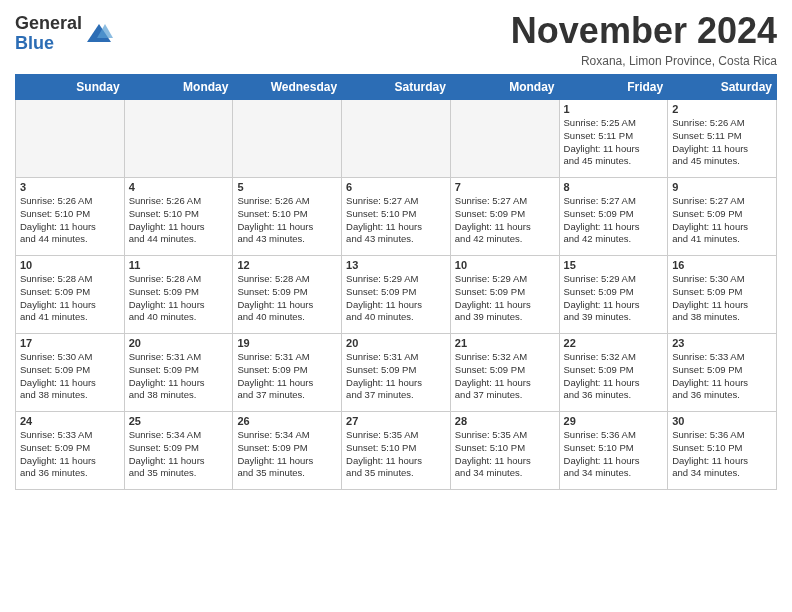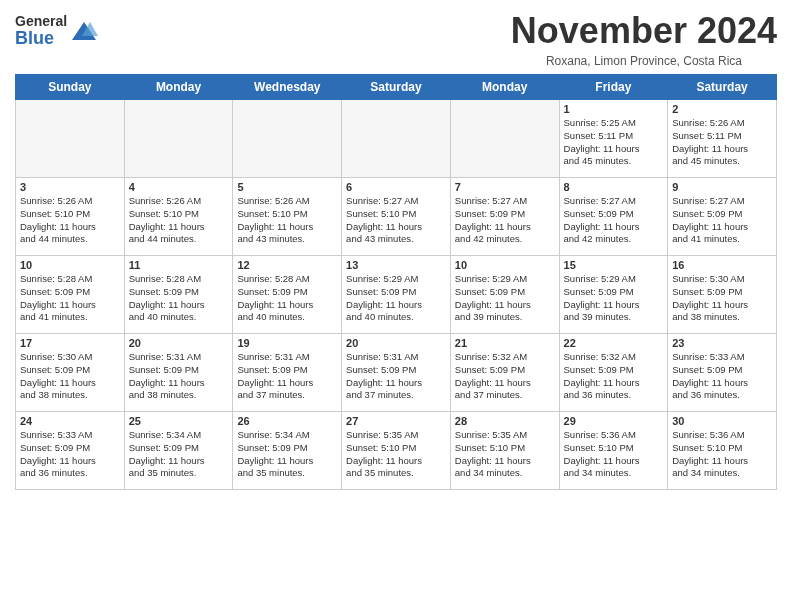--- a/index.html
+++ b/index.html
@@ -20,36 +20,36 @@
       display: flex;
       align-items: center;
       margin-top: 4px;
     }
     .logo-text {
       display: flex;
       flex-direction: column;
       line-height: 1.1;
     }
     .logo-general {
-      font-size: 14px;
+      font-size: 18px;
       font-weight: bold;
       color: #333;
     }
     .logo-blue {
       font-size: 18px;
       font-weight: bold;
       color: #2c6db5;
     }
     .logo-icon {
       width: 28px;
       height: 28px;
       margin-left: 3px;
     }
     .title-block {
-      text-align: center;
+      text-align: right;
     }
     .month-title {
       font-size: 36px;
       font-weight: bold;
       color: #333;
     }
     .location {
       font-size: 12px;
       color: #555;
       margin-top: 2px;
@@ -57,21 +57,21 @@
     .calendar {
       width: 100%;
       border-collapse: collapse;
     }
     .calendar th {
       background: #2c6db5;
       color: #fff;
       font-size: 12px;
       font-weight: bold;
       padding: 5px 4px;
-      text-align: center;
+      text-align: right;
       border: 1px solid #2c6db5;
     }
     .calendar td {
       border: 1px solid #ccc;
       vertical-align: top;
       padding: 3px 4px;
       font-size: 10px;
       color: #333;
       width: calc(100% / 7);
       height: 78px;

